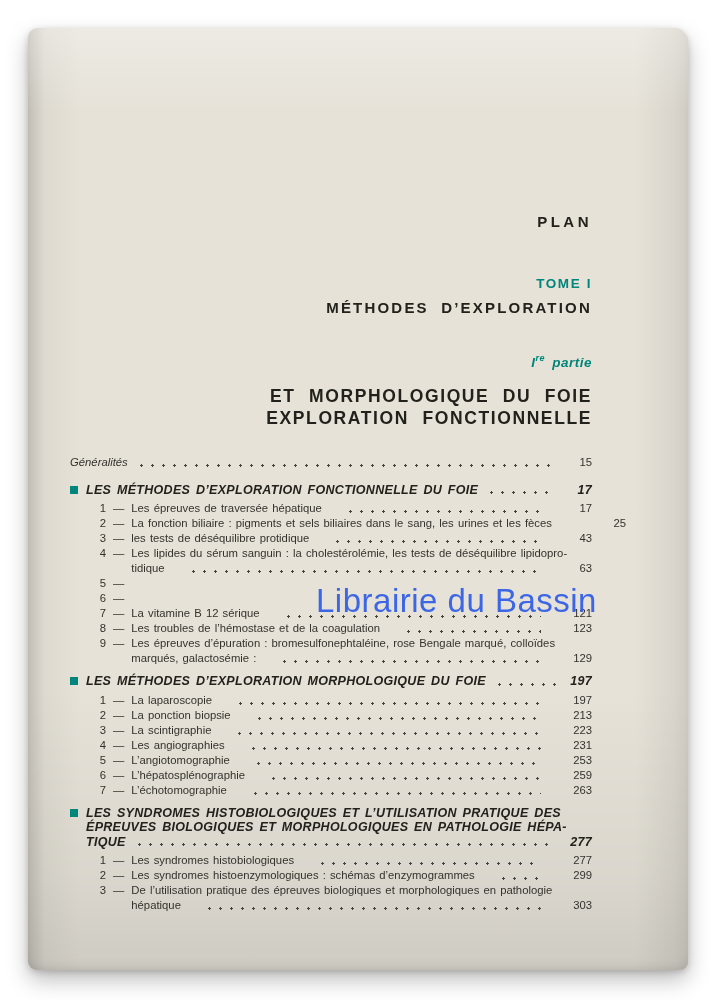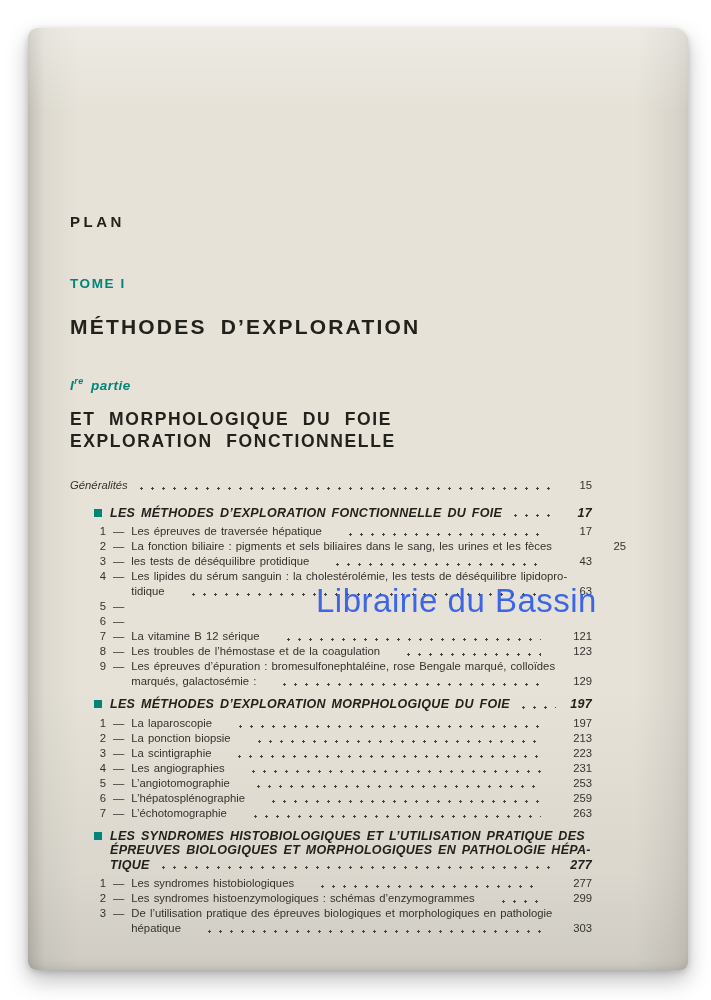--- a/index.html
+++ b/index.html
@@ -29,36 +29,36 @@
       0 10px 22px rgba(0,0,0,.26),
       0 2px 6px rgba(0,0,0,.16),
       inset 0 -8px 12px -8px rgba(0,0,0,.14);
   }
   .content{
     position:absolute;
     left:42px;top:0;
     width:522px;
     color:var(--ink);
   }
-  .centered{text-align:left;}
+  .centered{text-align:right;}
   .h-plan{
     margin-top:185px;
     font-size:15px;font-weight:bold;
     letter-spacing:3.5px;
     color:var(--heading-ink);
   }
   .h-tome{
     margin-top:46px;
     font-size:13.5px;font-weight:bold;
     letter-spacing:1.6px;
     color:var(--teal);
   }
   .h-methodes{
-    margin-top:24px;
-    font-size:21px;font-weight:bold;
+    margin-top:8px;
+    font-size:15px;font-weight:bold;
     letter-spacing:2.2px;word-spacing:6px;
     color:var(--heading-ink);
   }
   .h-partie{
     margin-top:37px;
     font-size:13.5px;font-weight:bold;font-style:italic;
     letter-spacing:.5px;word-spacing:3px;
     color:var(--teal);
   }
   .h-partie sup{font-size:9px;}
@@ -92,21 +92,20 @@
   .pg{flex:none;min-width:30px;text-align:right;}
   .section + .section{margin-top:8px;}
   .sec-header{
     position:relative;
     padding-left:16px;
     margin-bottom:4px;
     font-weight:bold;font-style:italic;
     font-size:12.5px;
     letter-spacing:.3px;word-spacing:2px;
     color:var(--heading-ink);
-    margin-left:24px;
   }
   .bullet{
     position:absolute;left:0;top:3px;
     width:8px;height:8px;
     background:var(--teal);
     display:inline-block;
   }
   .sec-line{line-height:14.5px;white-space:nowrap;}
   .sec-line.last{display:flex;align-items:baseline;white-space:nowrap;}
   .sec-pg{font-weight:bold;font-style:italic;}

